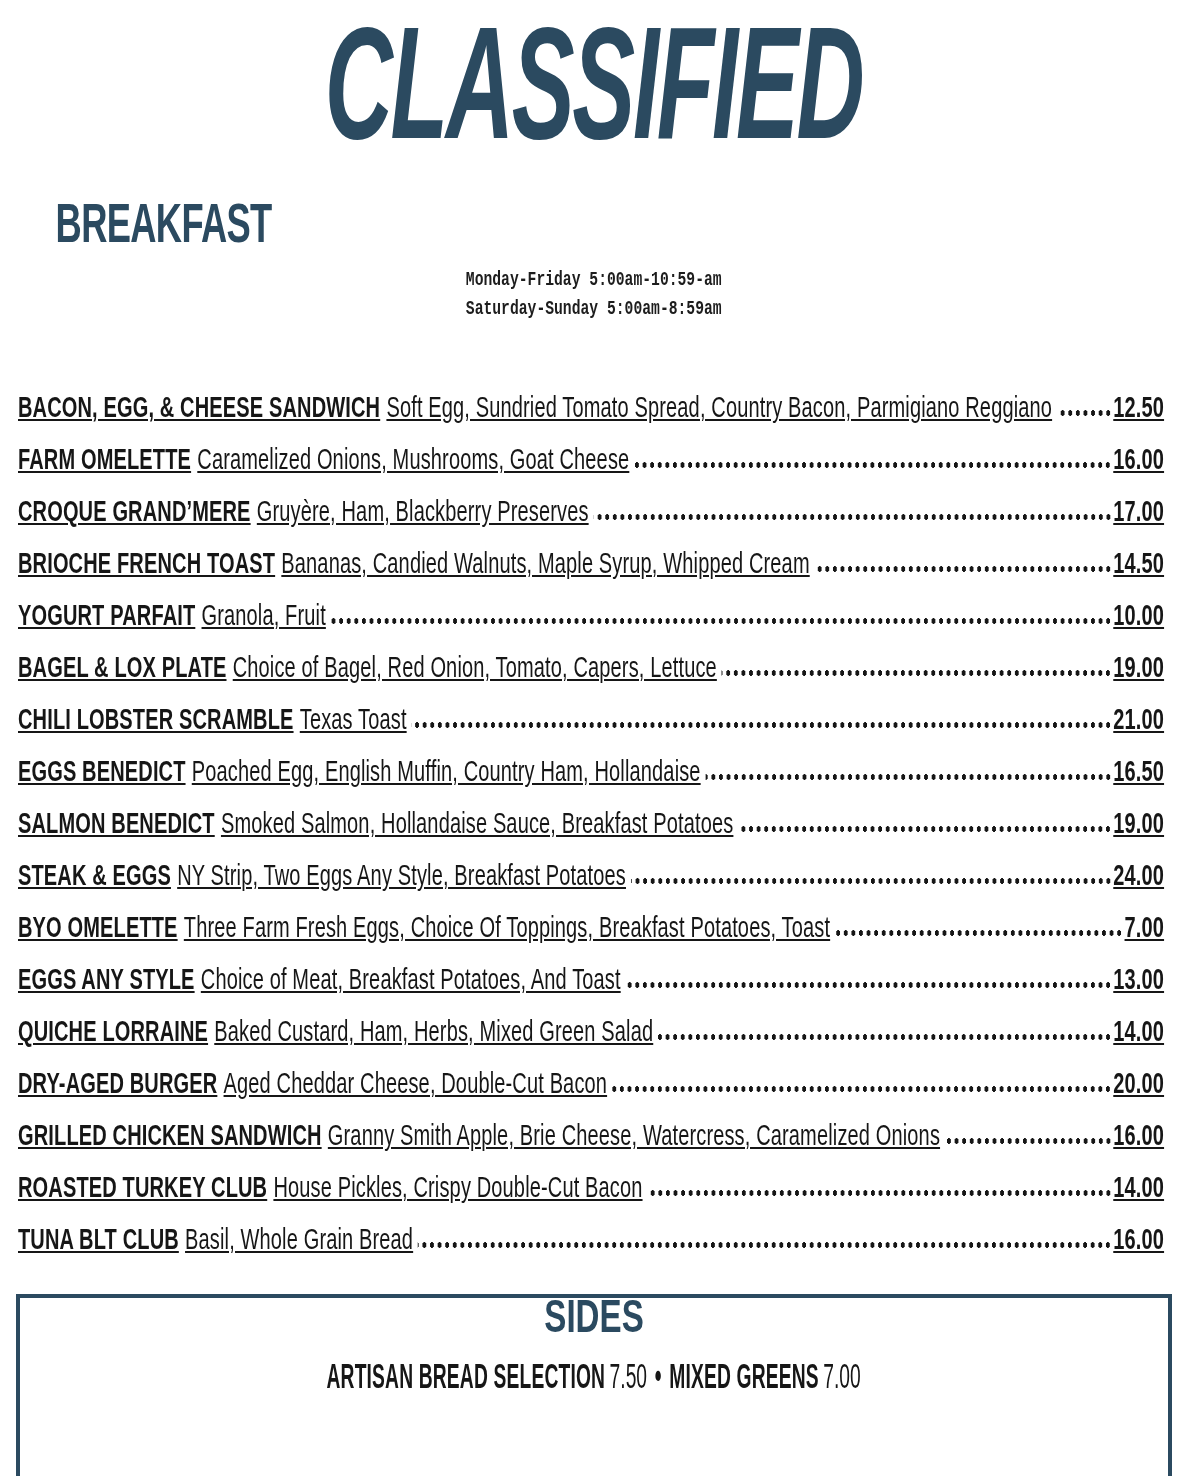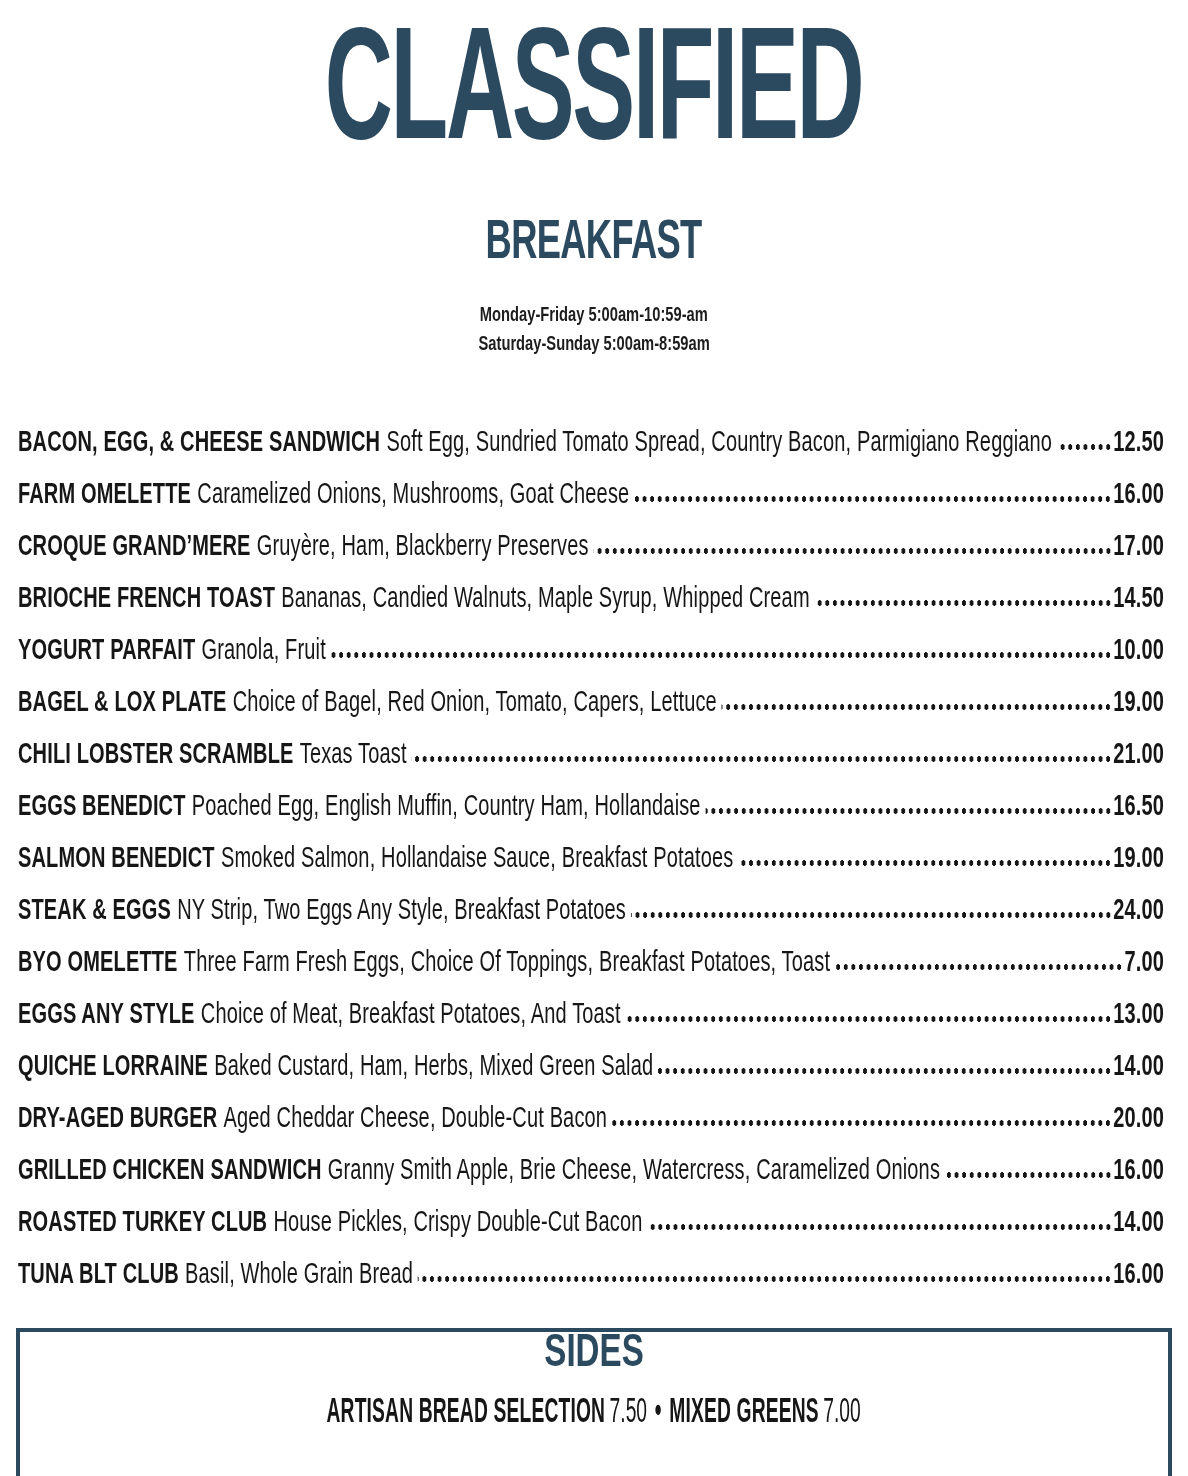--- a/index.html
+++ b/index.html
@@ -6,45 +6,45 @@
   html, body {
     width: 1188px; height: 1476px;
     background: #ffffff;
     font-family: "Liberation Sans", sans-serif;
     color: #161616;
     overflow: hidden;
   }
   .page { width: 1188px; height: 1476px; position: relative; }
 
   
-  .brand-line { text-align: center; margin-top: 24px; line-height: 118px; white-space: nowrap; }
+  .brand-line { text-align: center; margin-top: 24px; line-height: 118px; white-space: nowrap; font-style: italic; }
   .brand {
     display: inline-block;
     font-size: 160px; font-weight: bold; color: #2b4a60;
     letter-spacing: -4px;
     transform: scaleX(0.59); transform-origin: 50% 50%;
   }
-  .menu-title-line { text-align: center; margin-top: 24px; line-height: 46px; white-space: nowrap; }
+  .menu-title-line { margin-top: 8px; line-height: 46px; white-space: nowrap; }
   .menu-title {
     display: inline-block;
     font-size: 55px; font-weight: bold; color: #2b4a60;
     letter-spacing: -1px;
     transform: scaleX(0.66); transform-origin: 50% 50%;
   }
-  .hours-block { margin-top: 24px; text-align: center; }
+  .hours-block { margin-top: 6px; text-align: center; font-family: Liberation Mono, monospace; }
   .hours-line { line-height: 27px; white-space: nowrap; }
   .hours-text {
     display: inline-block;
     font-size: 21px; font-weight: bold; color: #1d1d1d;
     letter-spacing: 0px;
     transform: scaleX(0.70); transform-origin: 50% 50%;
   }
 
   
-  .menu-list { margin-top: 56px; margin-left: 18px; }
+  .menu-list { margin-top: 56px; margin-left: 18px; text-decoration: underline; }
   .menu-row {
     display: flex; align-items: flex-end;
     width: 1660px; height: 52px;
     padding-bottom: 9px;
     transform: scaleX(0.6904); transform-origin: 0 50%;
     font-size: 29px; line-height: 32px;
     white-space: nowrap;
   }
   .item-name { font-weight: bold; letter-spacing: 0.2px; }
   .item-desc { font-weight: normal; margin-left: 9px; letter-spacing: 0.2px; }

